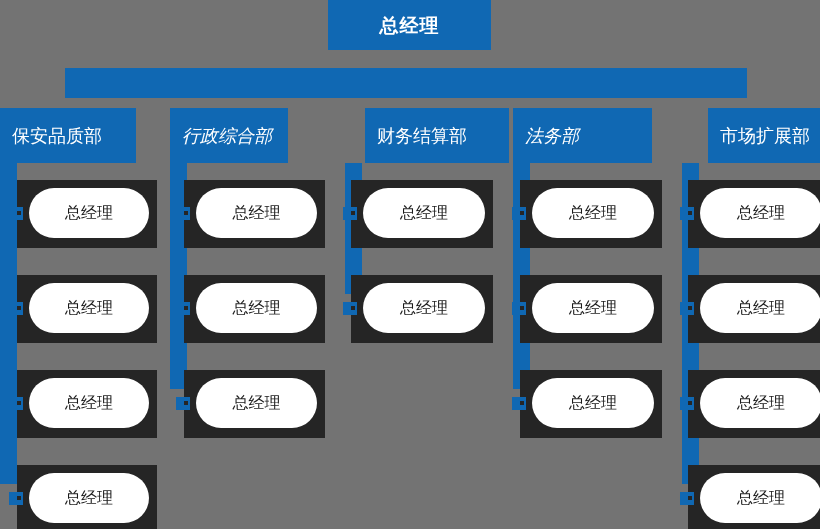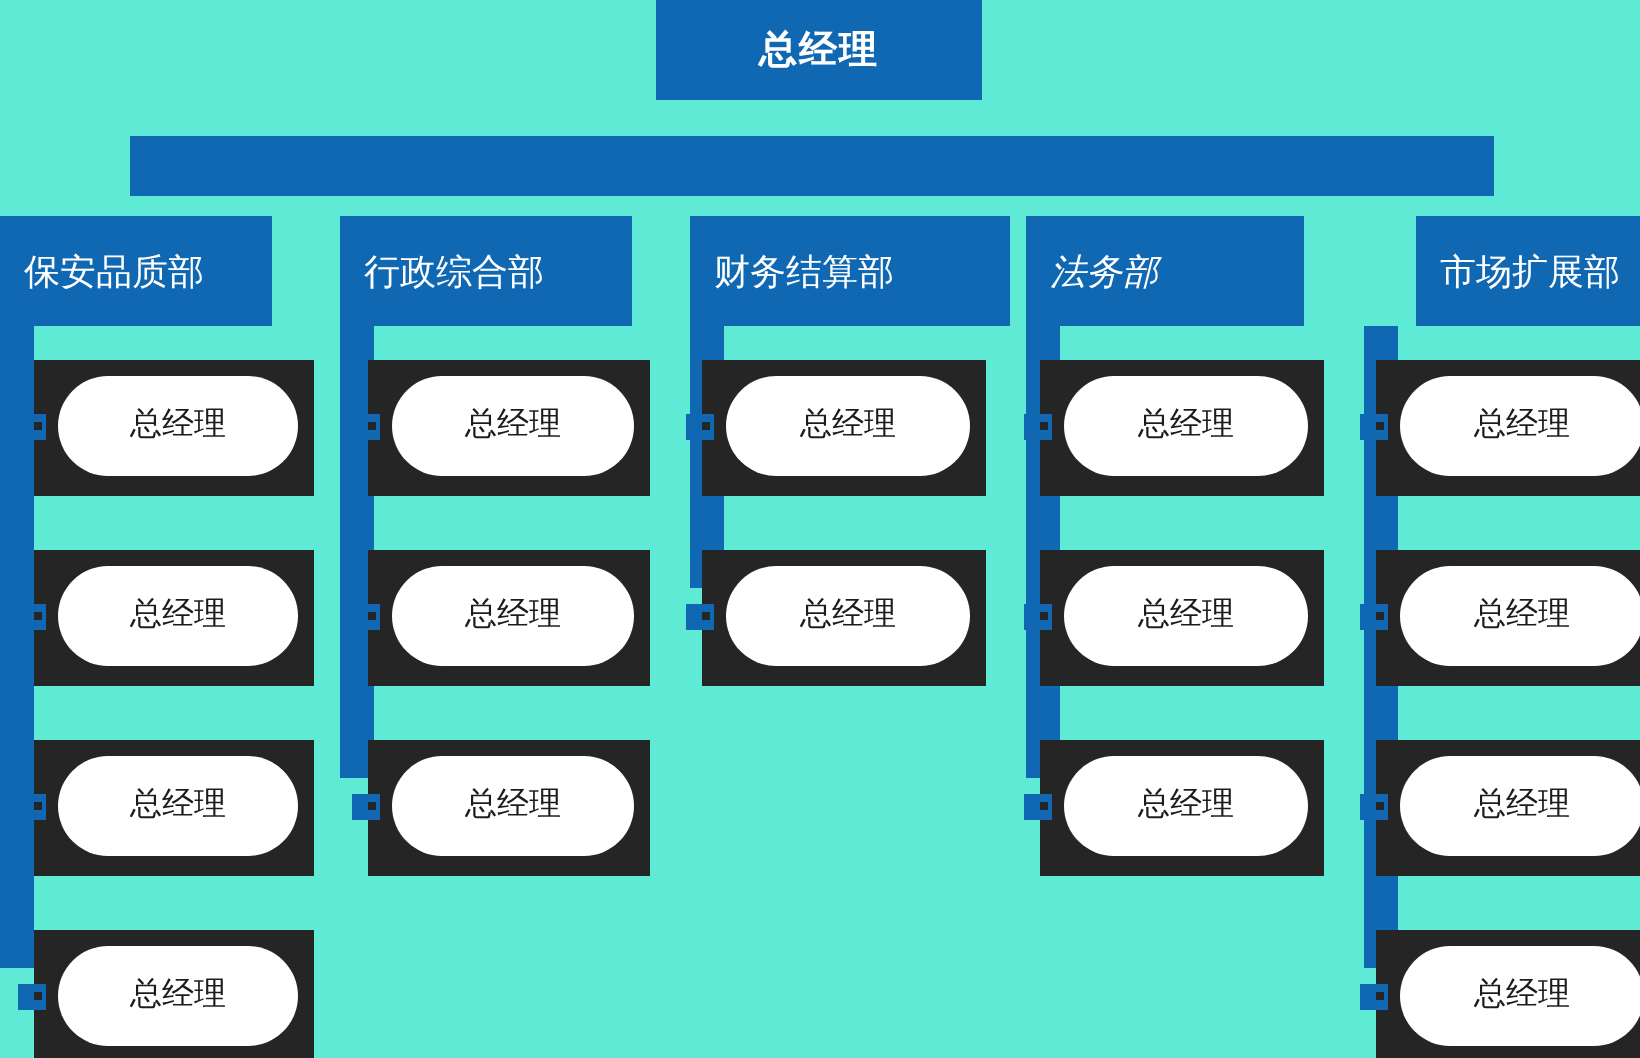--- a/index.html
+++ b/index.html
@@ -8,21 +8,21 @@
     background: #ffffff;
   }
   body {
     font-family: "Liberation Sans", "DejaVu Sans", sans-serif;
   }
   #org-chart {
     position: relative;
     width: 820px;
     height: 529px;
     overflow: hidden;
-    background: #5eead4;
+    background: #737373;
     text-align: center;
   }
 
   
   .root-node {
     position: absolute;
     left: 328px;
     top: 0px;
     width: 163px;
     height: 50px;
@@ -161,21 +161,21 @@
           </div>
         </div>
         <div class="child-node" style="left: 17px; top: 357px; width: 140px;">
           <div class="child-stub"></div>
           <div class="child-inner">
             <span class="label">总经理</span>
           </div>
         </div>
       </div>
       <div class="dept-column" style="left: 170px;">
-        <div class="dept-header" style="width: 146px;">
+        <div class="dept-header" style="width: 118px; font-style: italic;">
           <span class="label">行政综合部</span>
         </div>
         <div class="dept-spine" style="height: 226px;"></div>
         <div class="child-node" style="left: 14px; top: 72px; width: 141px;">
           <div class="child-stub"></div>
           <div class="child-inner">
             <span class="label">总经理</span>
           </div>
         </div>
         <div class="child-node" style="left: 14px; top: 167px; width: 141px;">
@@ -185,21 +185,21 @@
           </div>
         </div>
         <div class="child-node" style="left: 14px; top: 262px; width: 141px;">
           <div class="child-stub"></div>
           <div class="child-inner">
             <span class="label">总经理</span>
           </div>
         </div>
       </div>
       <div class="dept-column" style="left: 345px;">
-        <div class="dept-header" style="width: 160px;">
+        <div class="dept-header" style="width: 144px; margin-left: 20px;">
           <span class="label">财务结算部</span>
         </div>
         <div class="dept-spine" style="height: 131px;"></div>
         <div class="child-node" style="left: 6px; top: 72px; width: 142px;">
           <div class="child-stub"></div>
           <div class="child-inner">
             <span class="label">总经理</span>
           </div>
         </div>
         <div class="child-node" style="left: 6px; top: 167px; width: 142px;">

